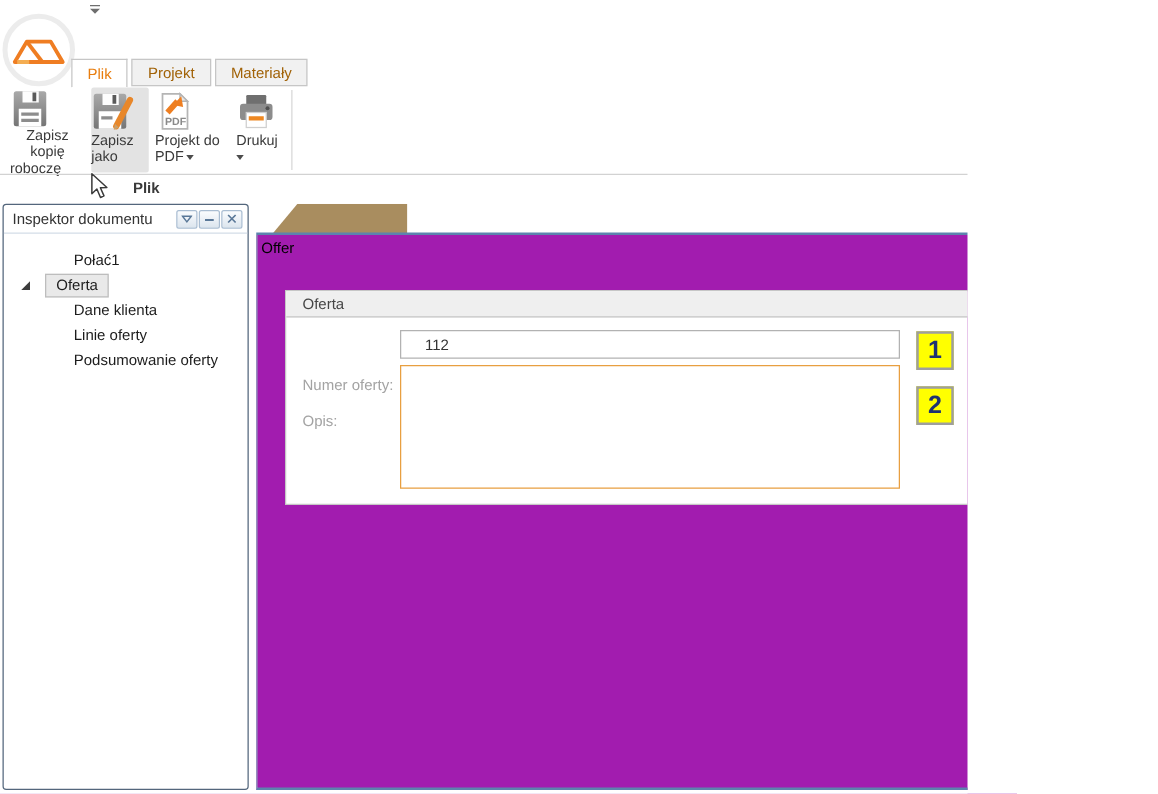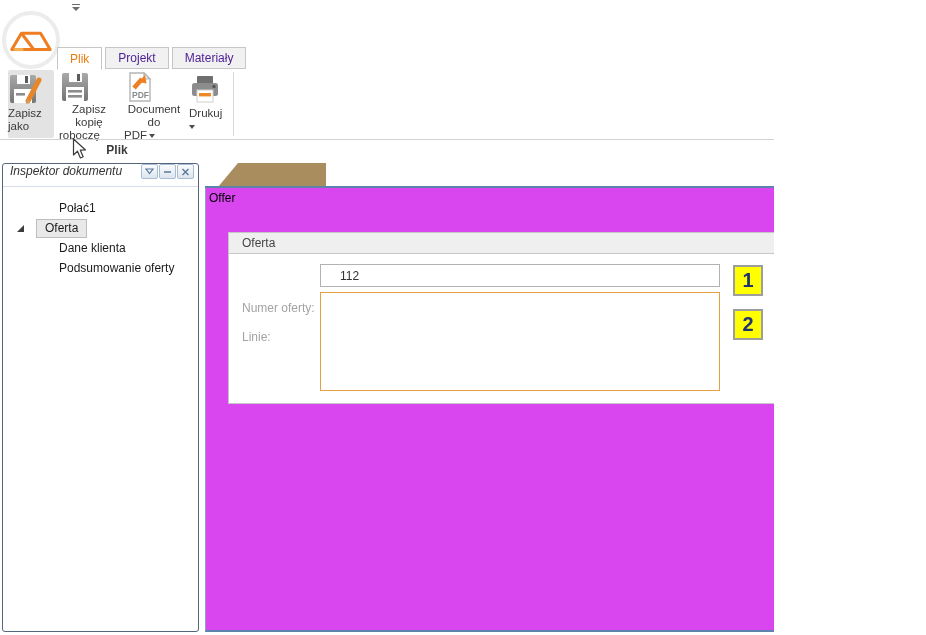--- a/index.html
+++ b/index.html
@@ -15,21 +15,21 @@
   .qa-tri { width:0; height:0; margin:0 auto;
     border-left:4px solid transparent; border-right:4px solid transparent; border-top:4px solid #6e6e6e; }
 
   
   .logo { position:absolute; left:2px; top:11px; width:58px; height:58px; border-radius:50%;
     background:#fff; border:4px solid #ececec; display:flex; align-items:center; justify-content:center; }
 
   
   .tabs { position:absolute; left:57px; top:47px; height:23px; display:flex; gap:3px; }
   .rtab { height:22px; padding:0 12px; display:flex; align-items:center; justify-content:center;
-    background:#f1f1f1; border:1px solid #c6c6c6; color:#4c1d95; cursor:pointer; }
+    background:#f1f1f1; border:1px solid #c6c6c6; color:#a16207; cursor:pointer; }
   .rtab.active { background:#ffffff; border-bottom:1px solid #ffffff; height:23px; color:#e87e10; }
 
   
   .ribbon { position:absolute; left:8px; top:70px; display:flex; gap:5px; height:68px; }
   .rbtn { display:flex; flex-direction:column; align-items:flex-start; padding-top:1px;
     border-radius:2px; cursor:pointer; }
   .rbtn .icon { height:36px; display:flex; align-items:center; justify-content:center; }
   .rbtn .lbl { line-height:13px; text-align:center; color:#3a3a3a; font-size:11.5px; }
   .rbtn.hl { background:#e3e3e3; }
   .w1{width:60px} .w2{width:46px} .w3{width:60px} .w4{width:46px}
@@ -38,22 +38,22 @@
   .ribbon-sep { position:absolute; left:233px; top:72px; width:1px; height:64px; background:#d7d7d7; }
   .ribbon-bottom { position:absolute; left:0; top:139px; width:926px; height:1px; background:#d2d2d2; }
   .group-caption { position:absolute; left:0; top:143px; width:234px; text-align:center;
     font-weight:bold; color:#3a3a3a; }
 
   .cursor { position:absolute; left:72px; top:138px; z-index:50; pointer-events:none; }
 
   
   .inspector { position:absolute; left:2px; top:163px; width:197px; height:469px;
     background:#fff; border:1px solid #53667c; border-radius:3px; overflow:hidden; }
-  .insp-title { height:23px; display:flex; padding:0 4px 0 7px;
-    border-bottom:1px solid #d4dde8; color:#333;font-style:italic; }
+  .insp-title { height:23px; display:flex; align-items:center; padding:0 4px 0 7px;
+    border-bottom:1px solid #d4dde8; color:#333; }
   .insp-title .t { flex:1; }
   .winbtn { width:17px; height:15px; margin-left:1px; border:1px solid #a9bdd2; border-radius:2px;
     background:linear-gradient(#fafcfe,#dce5ee); display:flex; align-items:center; justify-content:center;
     cursor:pointer; }
 
   .tree { padding-top:11px; }
   .tree-row { height:20px; display:flex; align-items:center; cursor:pointer; }
   .expander { width:0; height:0; border-left:7px solid transparent; border-bottom:7px solid #3c3c3c;
     margin-left:14px; }
   .lvl1 .tree-label { margin-left:17px; }
@@ -64,21 +64,21 @@
   
   .docpanel { position:absolute; left:205px; top:163px; width:721px; height:469px; }
   .doctab-border { position:absolute; left:13px; top:0; width:108px; height:24px; background:#a98d5f;
     clip-path:polygon(20px 0, 100% 0, 100% 100%, 0 100%); }
   .doctab { position:absolute; left:14px; top:1px; width:106px; height:23px;
     background:linear-gradient(#fde7bd, #f6c679 55%, #f1a438);
     clip-path:polygon(19px 0, 100% 0, 100% 100%, 0 100%);
     display:flex; align-items:center; justify-content:center; padding-left:14px;
     font-weight:bold; color:#16365c; cursor:pointer; }
   .bluebar { position:absolute; left:0; top:23px; width:721px; height:2px; background:#5d83ad; }
-  .doccontent { position:absolute; left:0; top:25px; width:721px; height:444px; background:#d946ef;
+  .doccontent { position:absolute; left:0; top:25px; width:721px; height:444px; background:#a21caf;
     border-left:1px solid #8ba3bc; border-bottom:2px solid #5d83ad;text-decoration:underline; }
   .doc-heading { position:absolute; left:3px; top:3px; color:#000; }
 
   .groupbox { position:absolute; left:22px; top:44px; width:701px; height:172px;
     border:1px solid #c6c6c6; border-right:none; background:#fff; }
   .groupbox-hd { height:21px; background:#efefef; border-bottom:1px solid #c6c6c6;
     display:flex; align-items:center; padding-left:13px; color:#454545; }
   .fld-label { position:absolute; color:#a3a3a3; }
   .lab1 { left:13px; top:36px;margin-top:32px; }
   .lab2 { left:13px; top:97px; }
@@ -114,36 +114,20 @@
   </div>
 
   <div class="tabs">
     <div class="rtab active">Plik</div>
     <div class="rtab">Projekt</div>
     <div class="rtab">Materiały</div>
   </div>
 
   <div class="ribbon">
 
-    <div class="rbtn w2 hl">
-      <div class="icon">
-        <svg width="34" height="32" viewBox="0 0 34 32">
-          <rect x="2" y="2" width="26" height="28" rx="2" fill="url(#g1)"></rect>
-          <rect x="9" y="2" width="13" height="9" fill="#fdfdfd"></rect>
-          <rect x="17" y="3" width="3" height="7" fill="#5a5a5a"></rect>
-          <rect x="6" y="16" width="18" height="14" fill="#ffffff"></rect>
-          <rect x="8" y="20" width="9" height="2.6" fill="#8d8d8d"></rect>
-          <line x1="20" y1="28" x2="31" y2="7" stroke="#e8872a" stroke-width="5" stroke-linecap="round"></line>
-          <polygon points="18,31 22,29 19,26" fill="#caa06a"></polygon>
-        </svg>
-      </div>
-      <div class="lbl">Zapisz</div>
-      <div class="lbl">jako</div>
-    </div>
-
     <div class="rbtn w1">
       <div class="icon">
         <svg width="32" height="32" viewBox="0 0 32 32">
           <defs>
               <linearGradient id="g1" x1="0" y1="0" x2="0" y2="1">
             <stop offset="0" stop-color="#a9a9a9"></stop>
                 <stop offset="1" stop-color="#757575"></stop>
           </linearGradient>
             </defs>
           <rect x="3" y="2" width="26" height="28" rx="2" fill="url(#g1)"></rect>
@@ -151,31 +135,47 @@
           <rect x="18" y="3" width="3" height="7" fill="#5a5a5a"></rect>
           <rect x="7" y="16" width="18" height="14" fill="#ffffff"></rect>
           <rect x="9" y="19" width="14" height="2.6" fill="#8d8d8d"></rect>
           <rect x="9" y="24" width="14" height="2.6" fill="#8d8d8d"></rect>
         </svg>
       </div>
       <div class="lbl">Zapisz kopię</div>
       <div class="lbl">roboczę</div>
     </div>
 
+    <div class="rbtn w2 hl">
+      <div class="icon">
+        <svg width="34" height="32" viewBox="0 0 34 32">
+          <rect x="2" y="2" width="26" height="28" rx="2" fill="url(#g1)"></rect>
+          <rect x="9" y="2" width="13" height="9" fill="#fdfdfd"></rect>
+          <rect x="17" y="3" width="3" height="7" fill="#5a5a5a"></rect>
+          <rect x="6" y="16" width="18" height="14" fill="#ffffff"></rect>
+          <rect x="8" y="20" width="9" height="2.6" fill="#8d8d8d"></rect>
+          <line x1="20" y1="28" x2="31" y2="7" stroke="#e8872a" stroke-width="5" stroke-linecap="round"></line>
+          <polygon points="18,31 22,29 19,26" fill="#caa06a"></polygon>
+        </svg>
+      </div>
+      <div class="lbl">Zapisz</div>
+      <div class="lbl">jako</div>
+    </div>
+
     <div class="rbtn w3">
       <div class="icon">
         <svg width="32" height="32" viewBox="0 0 32 32">
           <path d="M6,2 h14 l6,6 v22 h-20 z" fill="#ffffff" stroke="#b5b5b5" stroke-width="1.4"></path>
           <path d="M20,2 l6,6 h-6 z" fill="#e8e8e8" stroke="#b5b5b5" stroke-width="1.2"></path>
           <line x1="10" y1="17" x2="18" y2="8" stroke="#ee7f22" stroke-width="4.6"></line>
           <polygon points="21,4 22.5,12.5 14.5,11" fill="#ee7f22"></polygon>
           <text x="8" y="27" font-size="8.5" font-weight="bold" fill="#8a8a8a" font-family="Liberation Sans, sans-serif">PDF</text>
         </svg>
       </div>
-      <div class="lbl">Document do</div>
+      <div class="lbl">Projekt do</div>
       <div class="lbl"><span>PDF</span><span class="dd-arrow"></span></div>
     </div>
 
     <div class="rbtn w4">
       <div class="icon">
         <svg width="32" height="32" viewBox="0 0 32 32">
           <rect x="8" y="3" width="16" height="9" rx="1" fill="#6f6f6f"></rect>
           <rect x="3" y="10" width="26" height="13" rx="2.5" fill="#8c8c8c"></rect>
           <circle cx="25" cy="13.5" r="1.6" fill="#4f4f4f"></circle>
           <rect x="8" y="17" width="16" height="12" fill="#ffffff" stroke="#cfcfcf"></rect>
@@ -222,39 +222,42 @@
         <span class="tree-label">Połać1</span>
       </div>
       <div class="tree-row lvl1">
         <span class="expander"></span>
         <span class="tree-label selected">Oferta</span>
       </div>
       <div class="tree-row lvl2">
         <span class="tree-label">Dane klienta</span>
       </div>
       <div class="tree-row lvl2">
+        <span class="tree-label">Linie oferty</span>
+      </div>
+      <div class="tree-row lvl2">
         <span class="tree-label">Podsumowanie oferty</span>
       </div>
     </div>
   </div>
 
   <div class="docpanel">
     <div class="doctab-border"></div>
     <div class="bluebar"></div>
 
     <div class="doccontent">
       <div class="doc-heading">Offer</div>
 
       <div class="groupbox">
         <div class="groupbox-hd">Oferta</div>
 
         <div class="fld-label lab1">Numer oferty:</div>
         <input class="txt-input" type="text" value="112" style="">
 
-        <div class="fld-label lab2">Linie:</div>
+        <div class="fld-label lab2">Opis:</div>
         <textarea class="txt-area" style=""></textarea>
       </div>
 
       <div class="badge badge1">1</div>
       <div class="badge badge2">2</div>
     </div>
   </div>
 
 </div>
 

